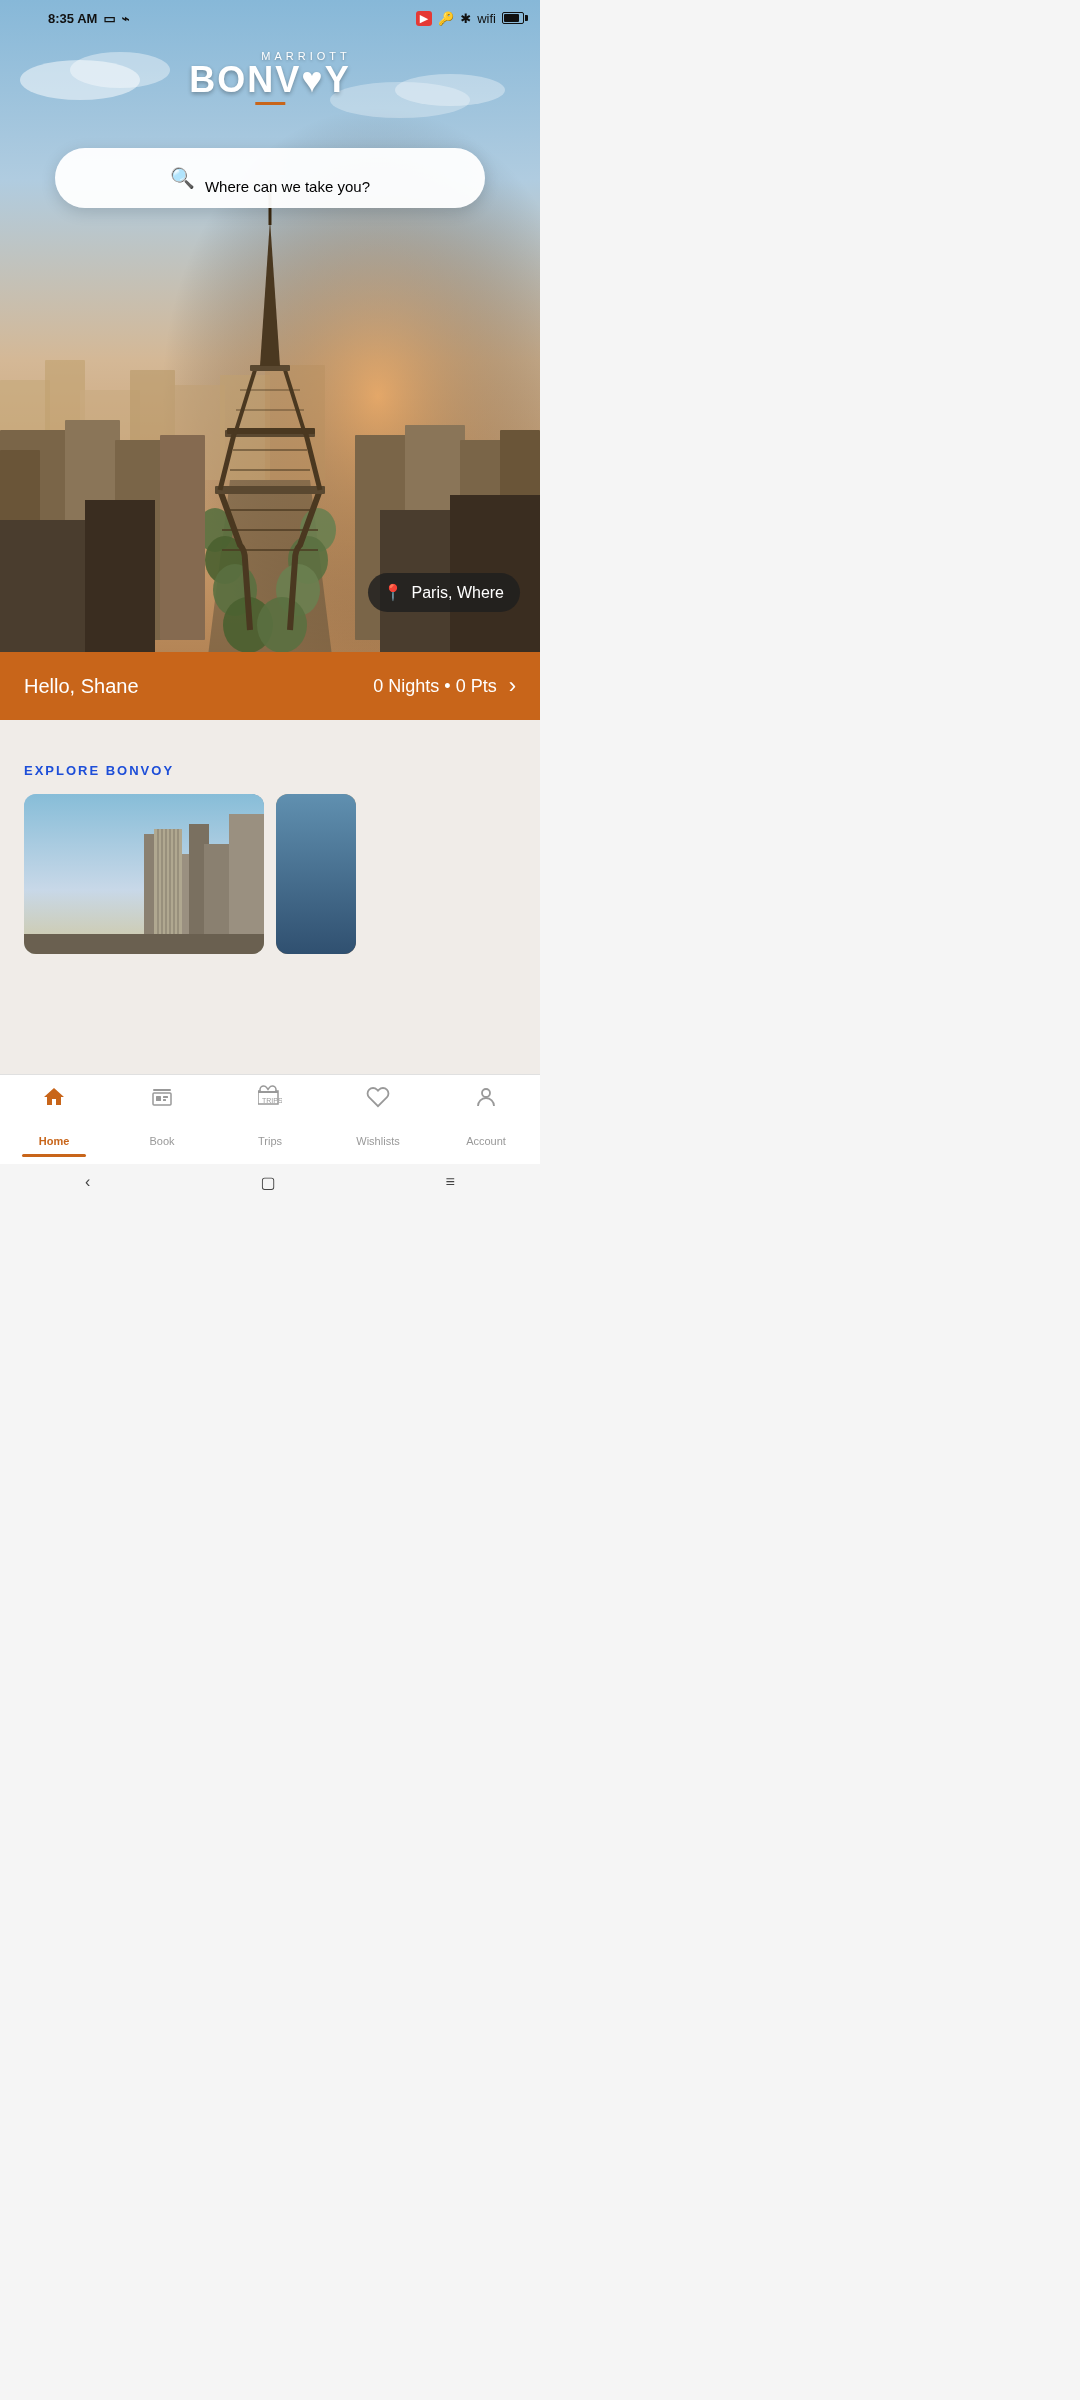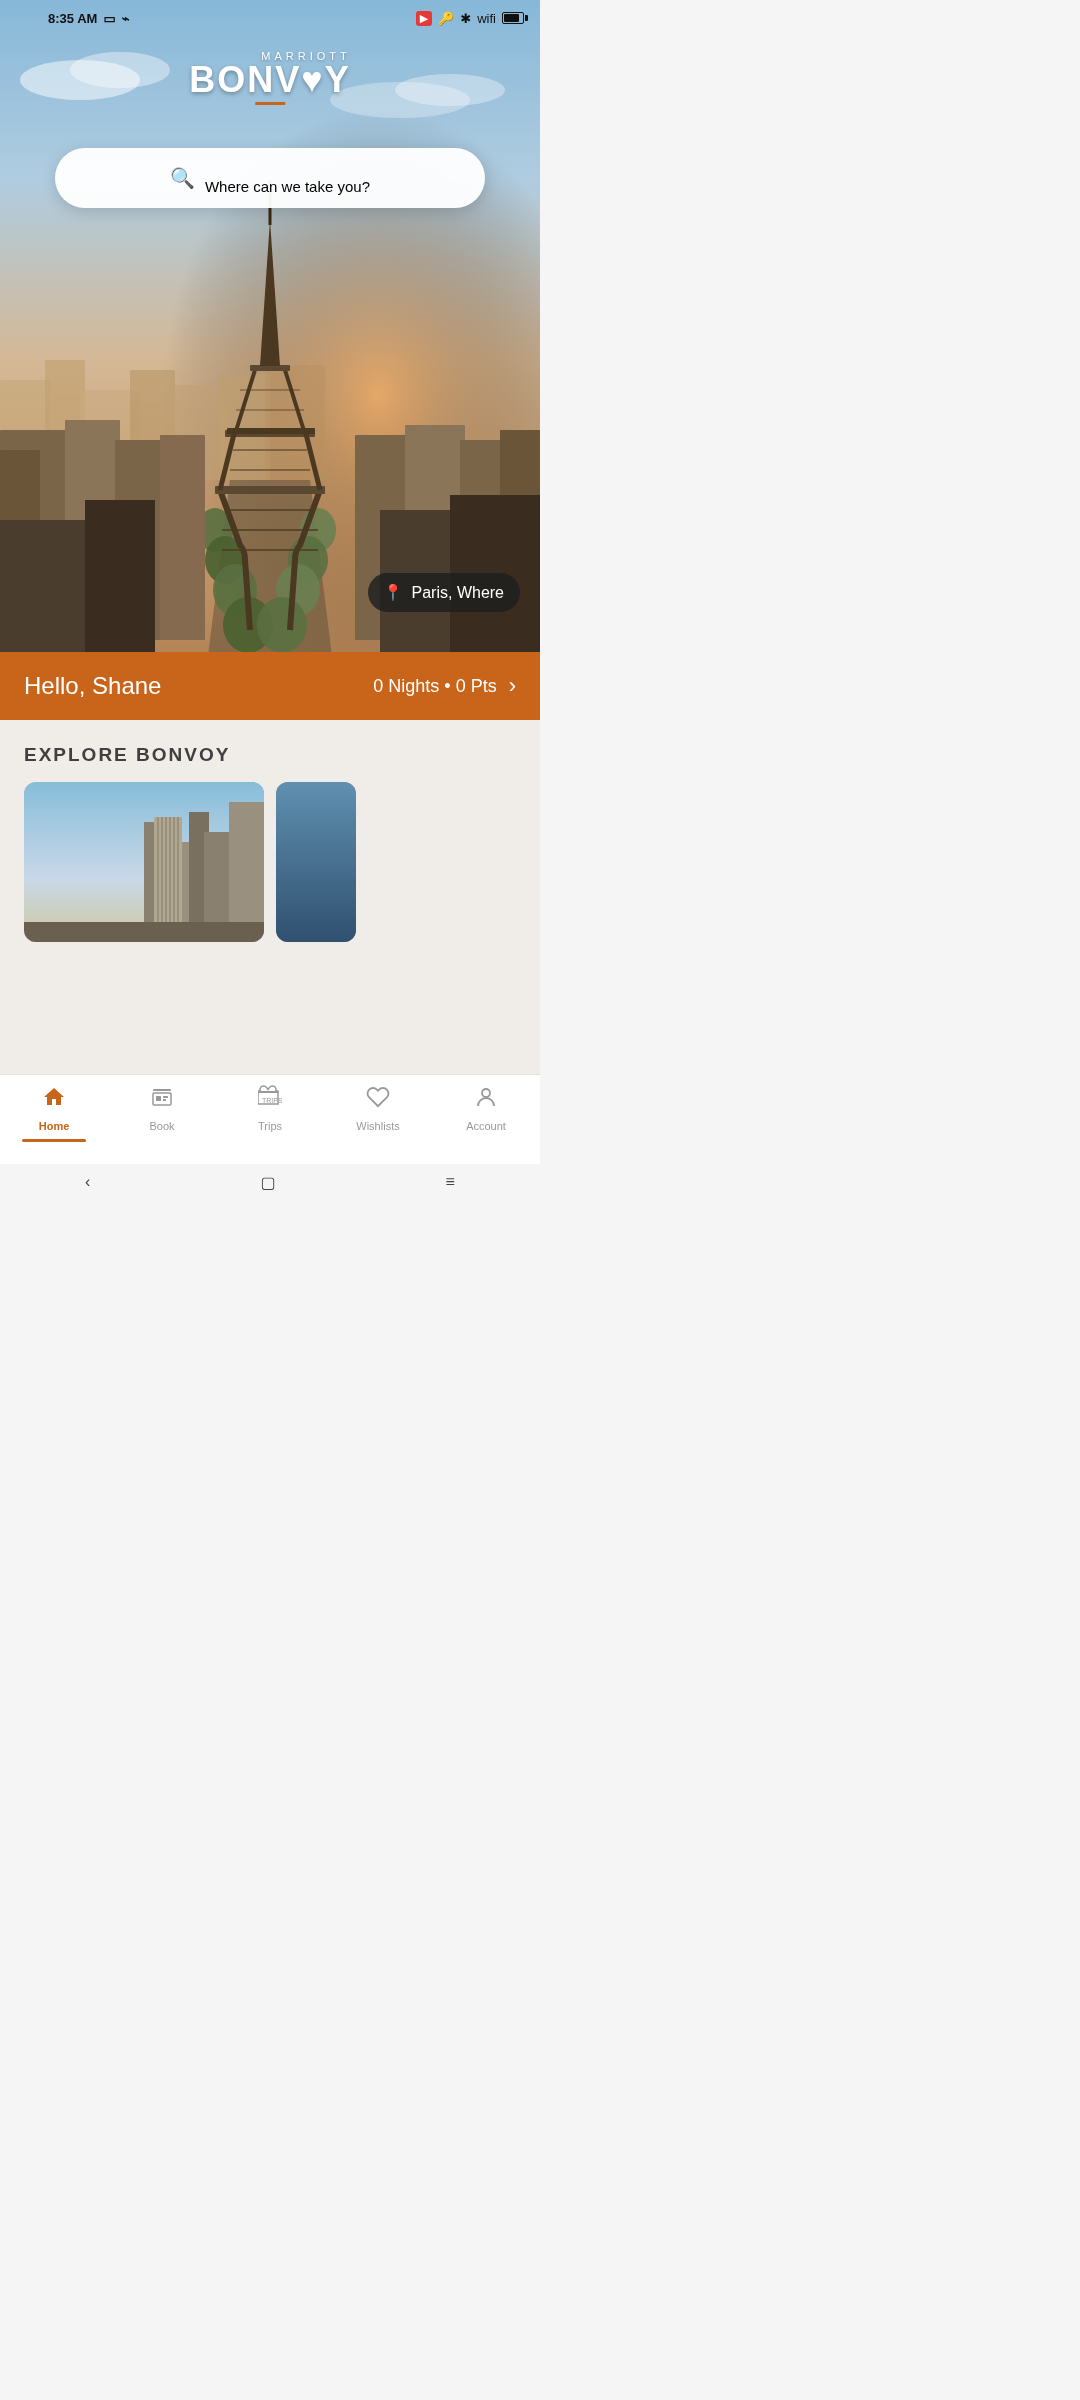--- a/index.html
+++ b/index.html
@@ -238,21 +238,21 @@
       height: 68px;
       background: #c8651a;
       display: flex;
       align-items: center;
       justify-content: space-between;
       padding: 0 24px;
       z-index: 10;
     }
 
     .welcome-text {
-      font-size: 24px;
+      font-size: 20px;
       color: #fff;
       font-weight: 500;
     }
 
     .welcome-points {
       font-size: 18px;
       color: #fff;
       font-weight: 400;
       display: flex;
       align-items: center;
@@ -272,25 +272,26 @@
       width: 100%;
       background: #f0ece8;
       height: 380px;
     }
 
     .explore-section {
       padding: 24px 24px 0;
     }
 
     .explore-title {
-      font-size: 19px;
+      font-size: 13px;
       font-weight: 700;
       letter-spacing: 2px;
-      color: #404040;
+      color: #1d4ed8;
       margin-bottom: 16px;
+      margin-top: 19px;
     }
 
     .explore-cards {
       display: flex;
       gap: 12px;
       overflow: hidden;
     }
 
     .explore-card {
       width: 240px;
@@ -323,21 +324,21 @@
       align-items: flex-start;
       justify-content: space-around;
       padding-top: 10px;
       z-index: 100;
     }
 
     .nav-item {
       display: flex;
       flex-direction: column;
       align-items: center;
-      gap: 5px;
+      gap: 20px;
       flex: 1;
       cursor: pointer;
       position: relative;
     }
 
     .nav-item.active .nav-icon {
       color: #c8651a;
     }
 
     .nav-item.active .nav-label {

